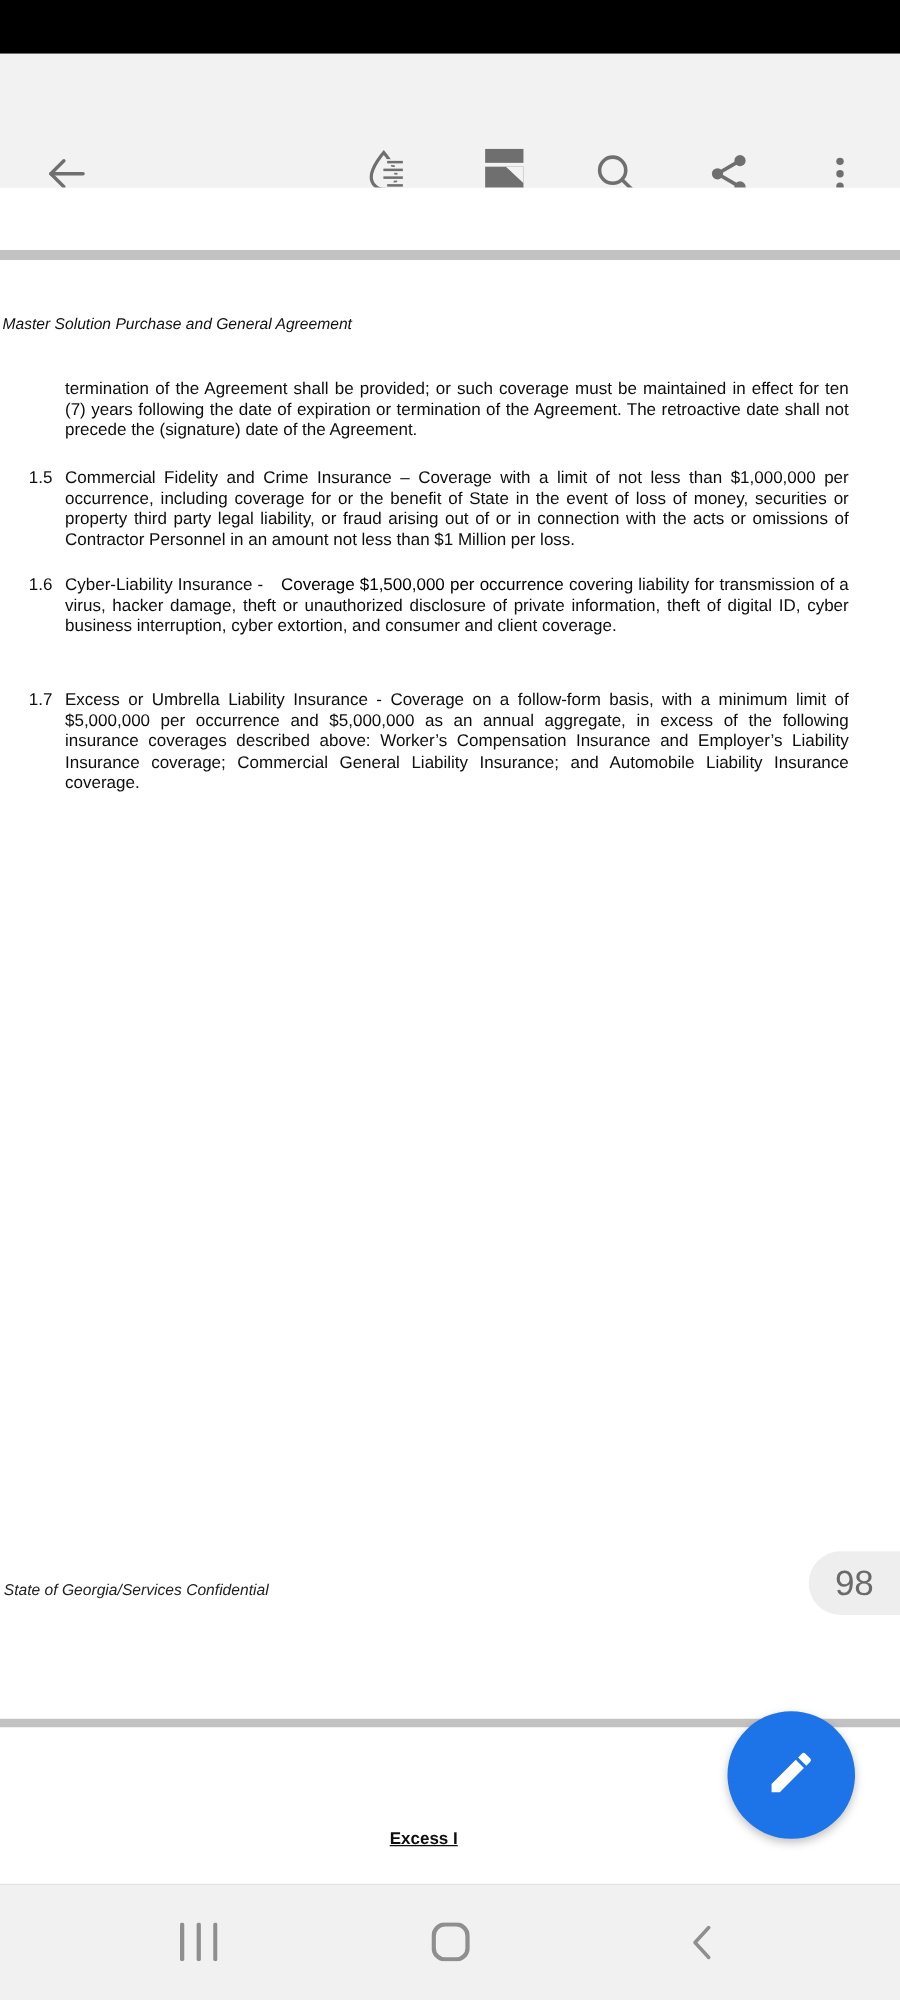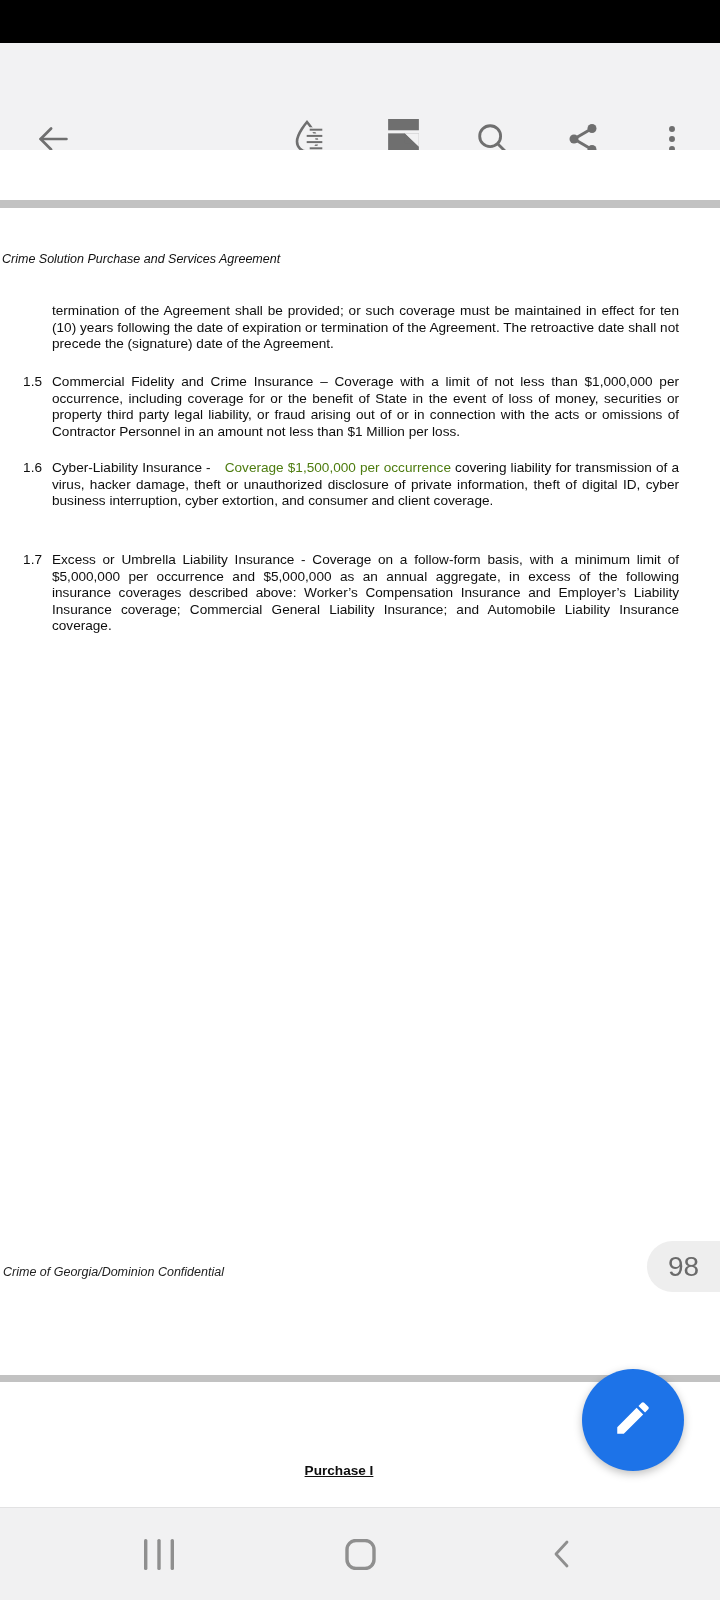--- a/index.html
+++ b/index.html
@@ -42,21 +42,21 @@
   .doc-par {
     position:absolute; left:52px; width:627px;
     font-size:13.6px; line-height:16.5px; text-align:justify;
   }
   .intro { top:95px; }
   .sec15 { top:166px; }
   .sec16 { top:252px; }
   .sec17 { top:316px;margin-top:28px; }
   .sec-num { position:absolute; left:-50px; top:0; width:40px; text-align:right; }
   .sec-head { }
-  .hl-gray { color:#4d7c0f;margin-left:10px; }
+  .hl-gray { color:#000000;margin-left:10px; }
 
   .doc-footer {
     position:absolute; left:3px; top:1057px; width:688px;
     font-style:italic; font-size:12.5px; color:#222;
   }
   .doc-footer .fr { position:absolute; right:0; top:0; }
 
   
   .page-pill {
     position:absolute; right:0; top:1033px; 
@@ -153,49 +153,49 @@
       </svg>
     </span>
   </div>
 </div>
 
 <div class="viewer">
 
   <div class="page-sep sep-top"></div>
 
   <div class="page98">
-    <div class="doc-header">Crime Solution Purchase and Services Agreement</div>
-
-    <div class="doc-par intro">termination of the Agreement shall be provided; or such coverage must be maintained in effect for ten (10) years following the date of expiration or termination of the Agreement. The retroactive date shall not precede the (signature) date of the Agreement.</div>
+    <div class="doc-header">Master Solution Purchase and General Agreement</div>
+
+    <div class="doc-par intro">termination of the Agreement shall be provided; or such coverage must be maintained in effect for ten (7) years following the date of expiration or termination of the Agreement. The retroactive date shall not precede the (signature) date of the Agreement.</div>
 
     <div class="doc-par sec15">
       <span class="sec-num">1.5</span><span class="sec-head">Commercial Fidelity and Crime Insurance</span><span> – </span><span>Coverage with a limit of not less than $1,000,000 per occurrence, including coverage for or the benefit of State in the event of loss of money, securities or property third party legal liability, or fraud arising out of or in connection with the acts or omissions of Contractor Personnel in an amount not less than $1 Million per loss.</span>
     </div>
 
     <div class="doc-par sec16">
       <span class="sec-num">1.6</span><span class="sec-head">Cyber-Liability Insurance</span><span> -  </span><span class="hl-gray">Coverage $1,500,000 per occurrence</span><span> covering liability for transmission of a virus, hacker damage, theft or unauthorized disclosure of private information, theft of digital ID, cyber business interruption, cyber extortion, and consumer and client coverage.</span>
     </div>
 
     <div class="doc-par sec17">
       <span class="sec-num">1.7</span><span class="sec-head">Excess or Umbrella Liability Insurance</span><span> - </span><span>Coverage on a follow-form basis, with a minimum limit of $5,000,000 per occurrence and $5,000,000 as an annual aggregate, in excess of the following insurance coverages described above: Worker’s Compensation Insurance and Employer’s Liability Insurance coverage; Commercial General Liability Insurance; and Automobile Liability Insurance coverage.</span>
     </div>
 
     <div class="doc-footer">
-      <span>Crime of Georgia/Dominion Confidential</span>
+      <span>State of Georgia/Services Confidential</span>
       <span class="fr">98</span>
     </div>
 
     <div class="page-pill">98</div>
   </div>
 
   <div class="page-sep sep-bottom"></div>
 
   <div class="page99">
     <div class="exhibit-block">
-      <div class="exhibit-title">Purchase I</div>
+      <div class="exhibit-title">Excess I</div>
     </div>
   </div>
 </div>
 
 <div class="fab">
   <span>
     <svg width="42" height="42" viewBox="0 0 24 24" fill="#ffffff">
       <path d="M3 17.25V21h3.75L17.81 9.94l-3.75-3.75L3 17.25zM20.71 7.04c.39-.39.39-1.02 0-1.41l-2.34-2.34c-.39-.39-1.02-.39-1.41 0l-1.83 1.83 3.75 3.75 1.83-1.83z"></path>
     </svg>
   </span>

